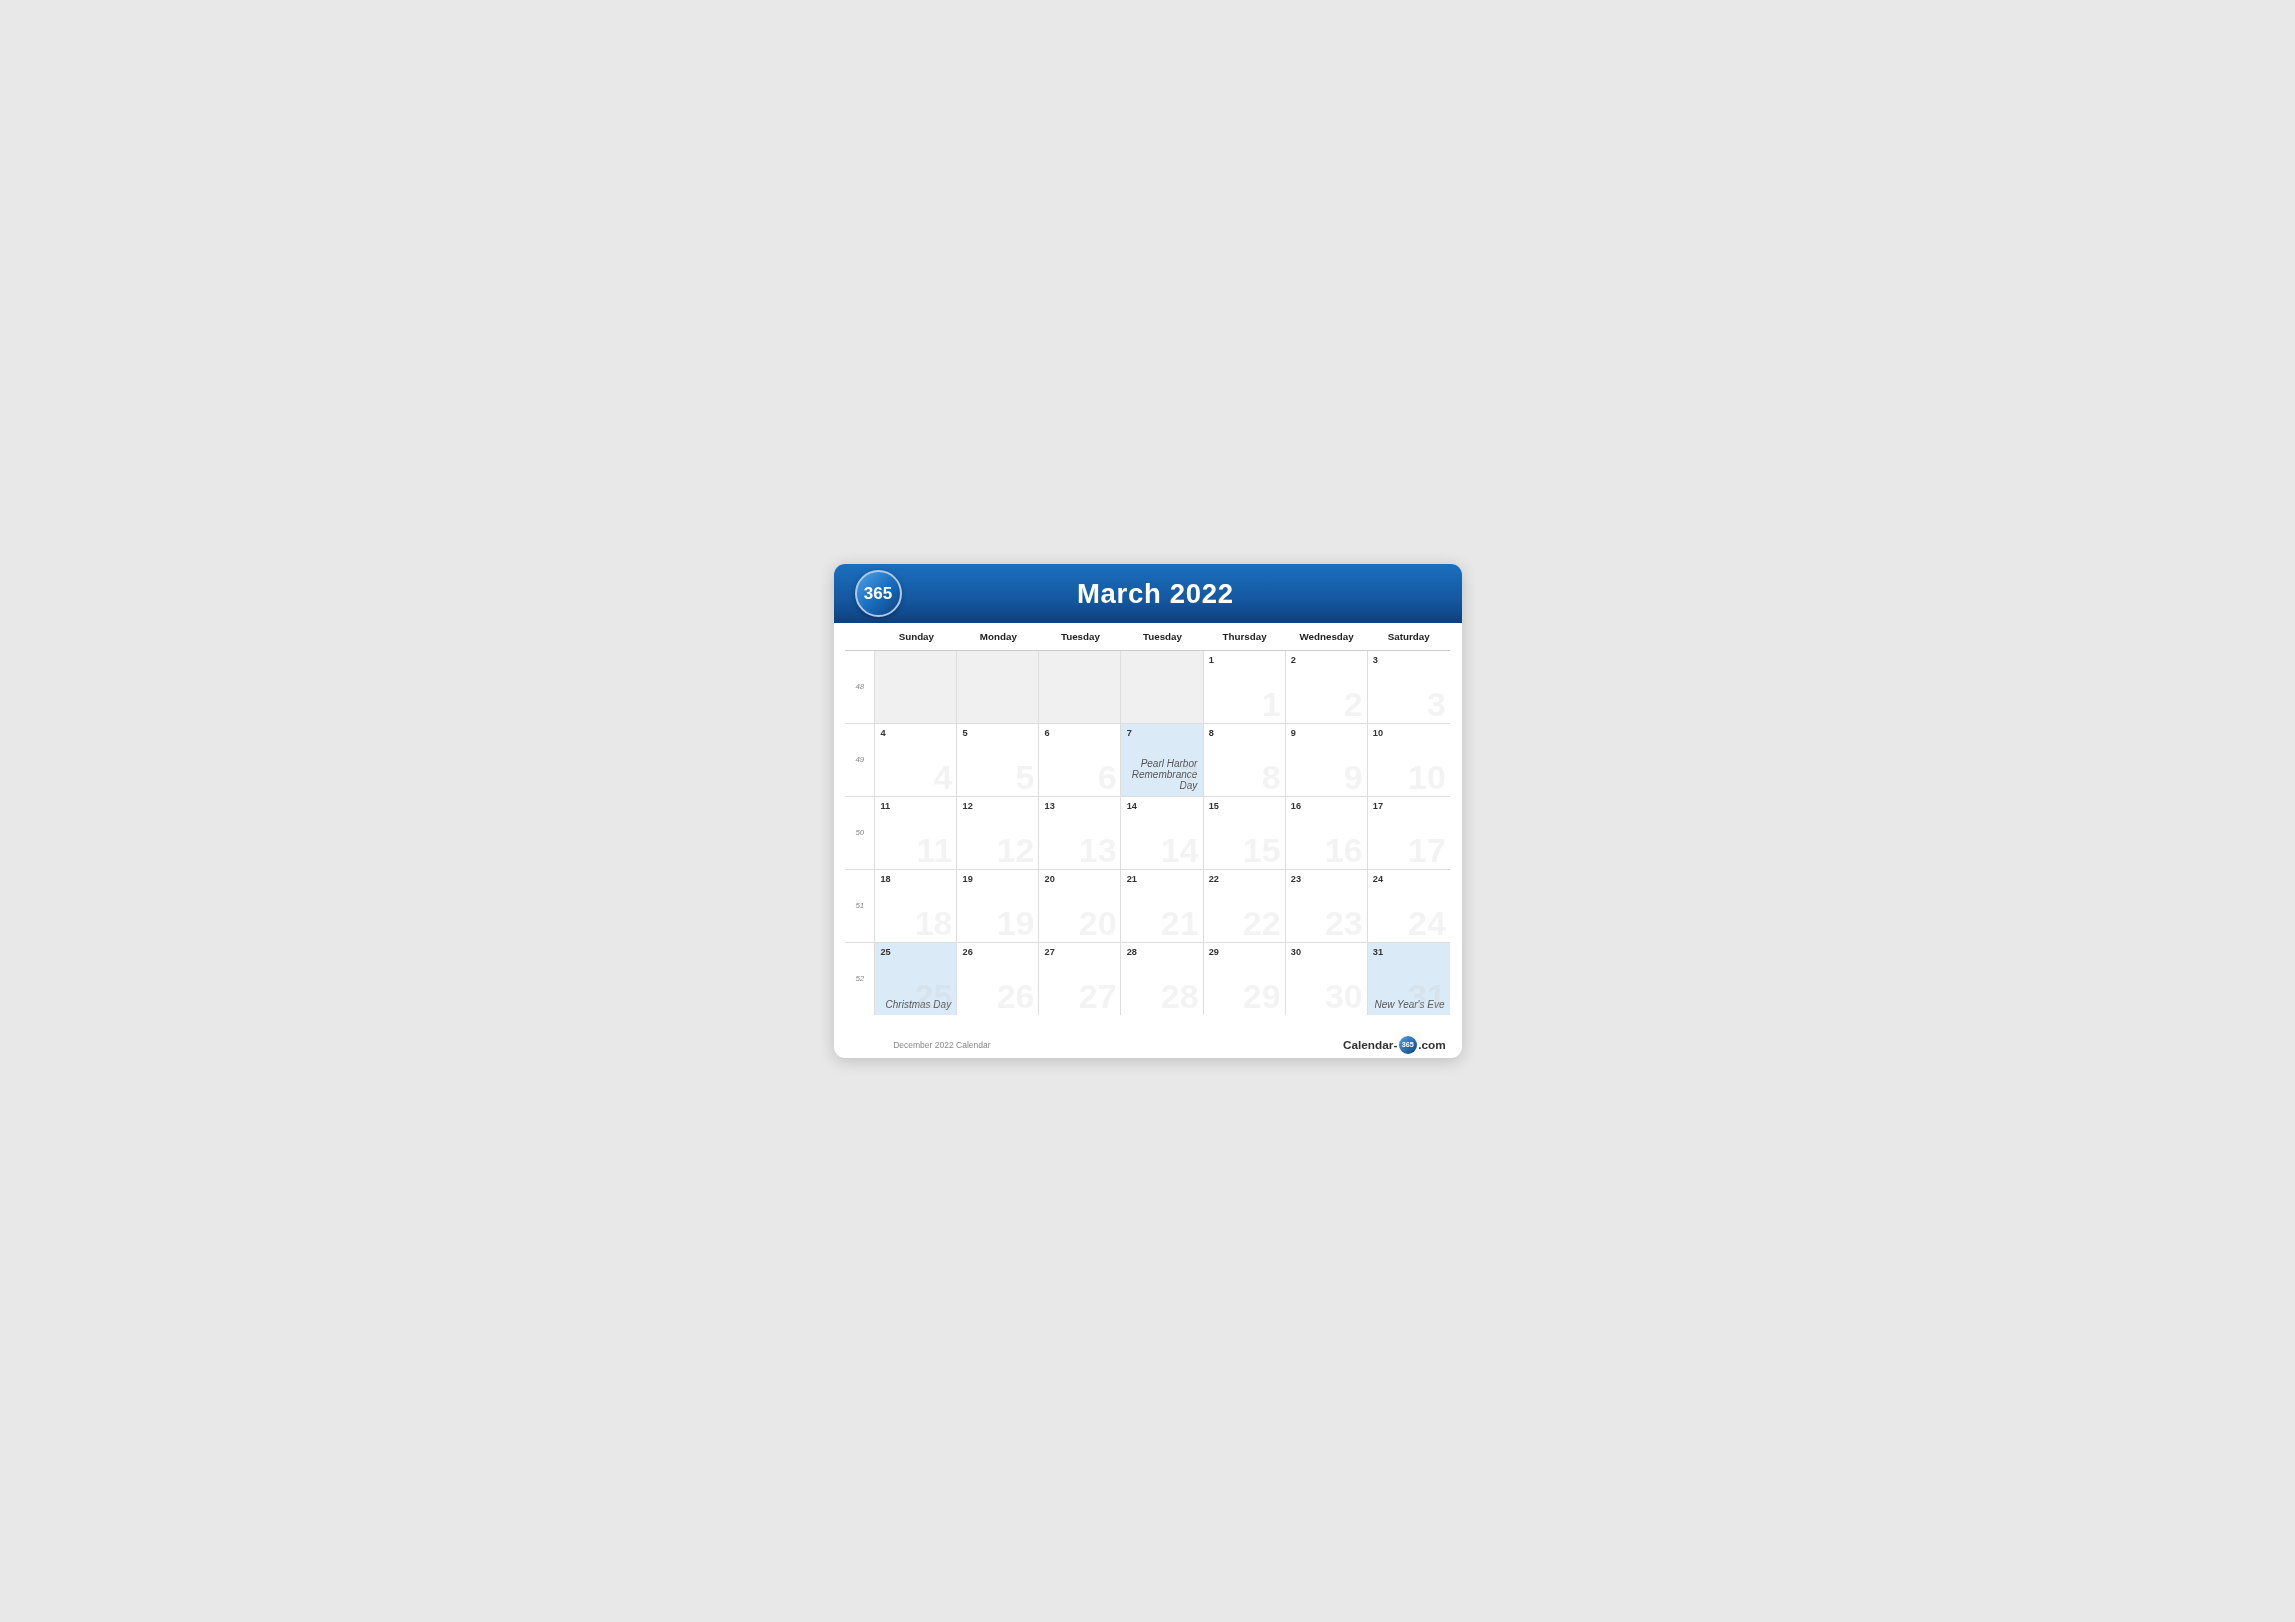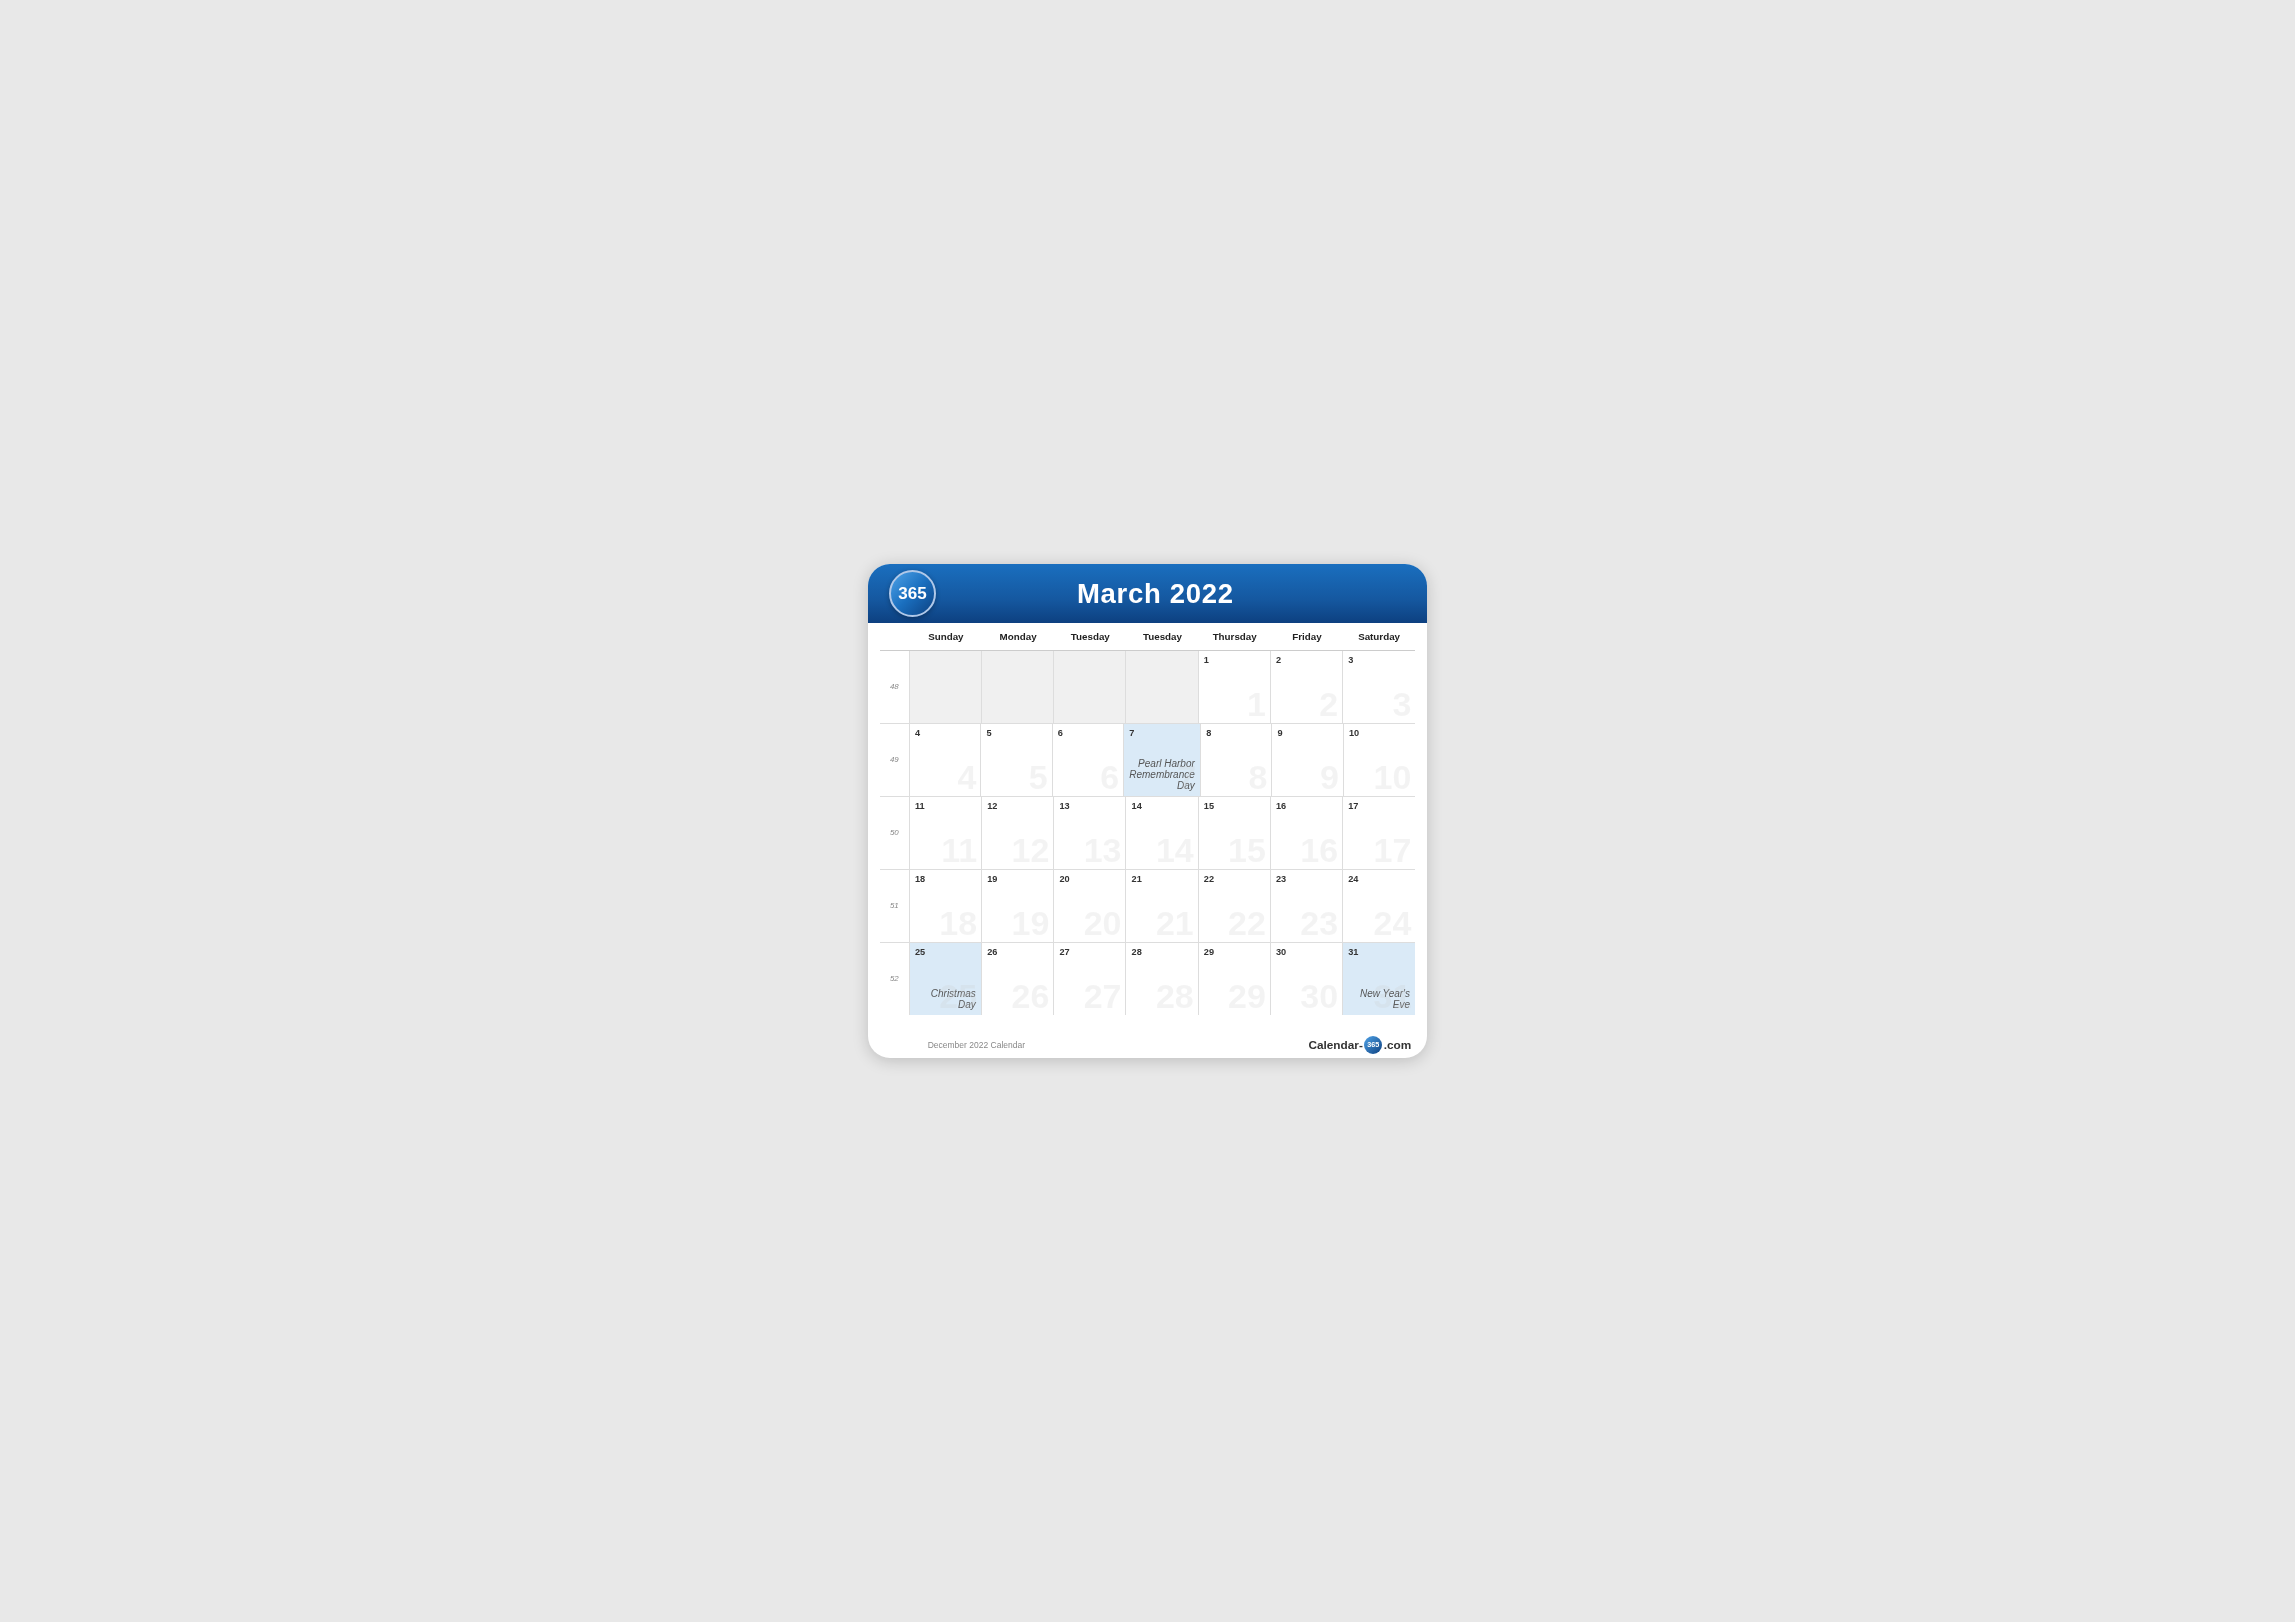--- a/index.html
+++ b/index.html
@@ -8,24 +8,24 @@
       font-family: Arial, sans-serif;
       display: flex;
       flex-direction: column;
       align-items: center;
       justify-content: center;
       min-height: 100vh;
       padding: 13px;
     }
     .calendar-wrapper {
       background: #fff;
-      border-radius: 22px;
+      border-radius: 11px;
       box-shadow: 0 2.6px 15.7px rgba(0,0,0,0.18);
       overflow: hidden;
-      width: 559px;
+      width: 628px;
       max-width: 100%;
     }
     .calendar-header {
       background: linear-gradient(180deg, #1a6fbf 0%, #1558a0 60%, #0d4080 100%);
       display: flex;
       align-items: center;
       padding: 0 21px;
       height: 59px;
       position: relative;
       border-radius: 7.9px 7.9px 0 0;
@@ -177,21 +177,21 @@
 
   <div class="calendar-body">
 
     <div class="dow-row">
       <div class="dow-cell"></div>
       <div class="dow-cell">Sunday</div>
       <div class="dow-cell">Monday</div>
       <div class="dow-cell">Tuesday</div>
       <div class="dow-cell">Tuesday</div>
       <div class="dow-cell">Thursday</div>
-      <div class="dow-cell">Friday</div>
+      <div class="dow-cell">Wednesday</div>
       <div class="dow-cell">Saturday</div>
     </div>
 
     <div id="weeks-container">
         <div class="week-row">
           <div class="week-num">48</div>
           <div class="day-cell empty"></div>
           <div class="day-cell empty"></div>
           <div class="day-cell empty"></div>
           <div class="day-cell empty"></div>

